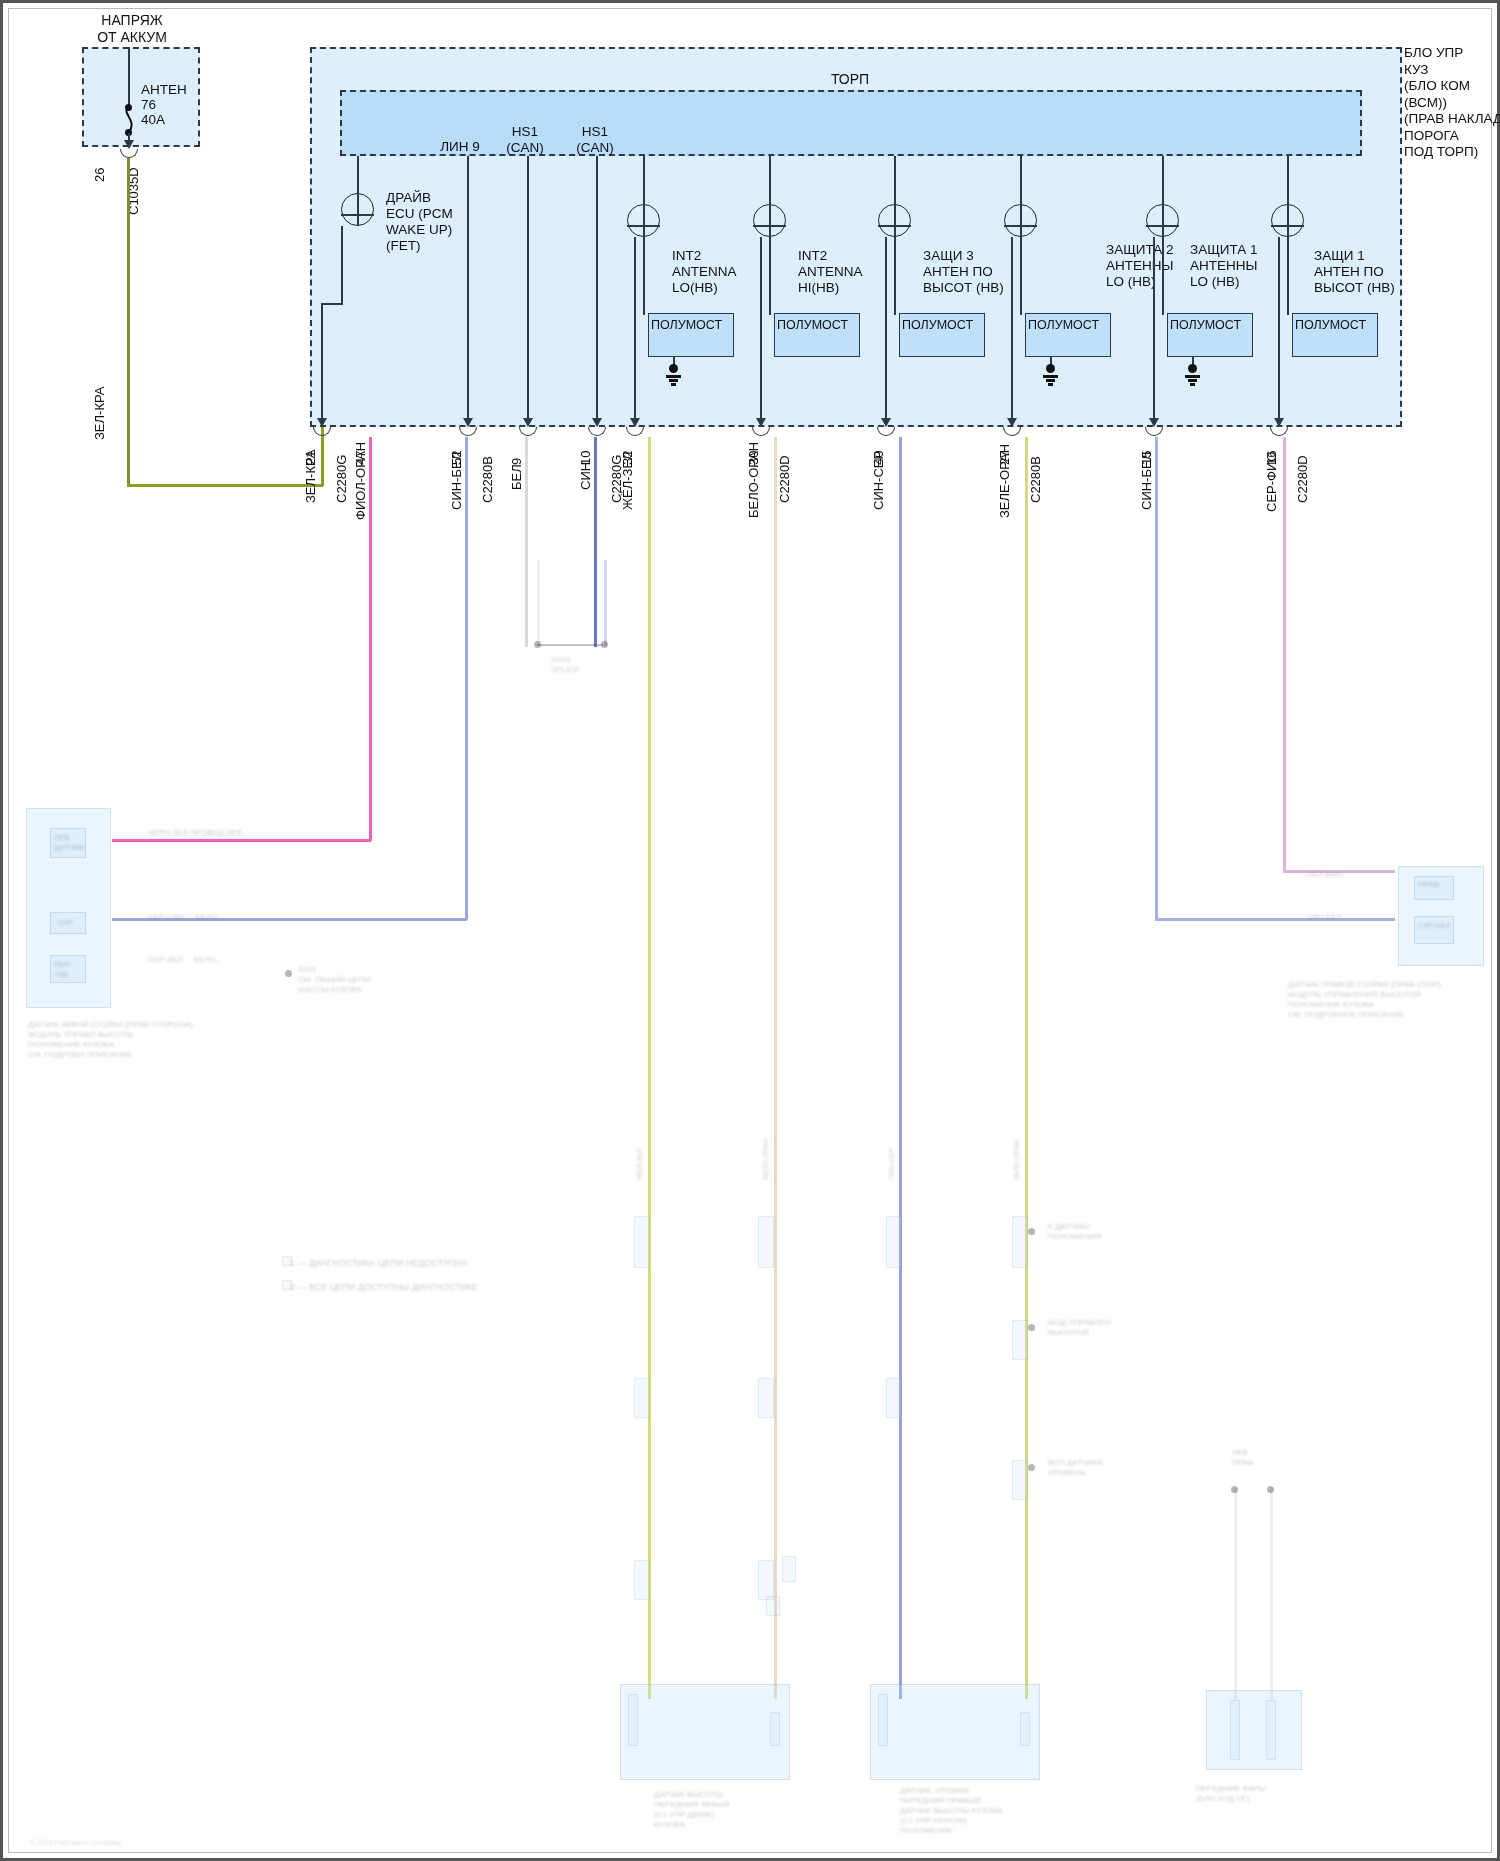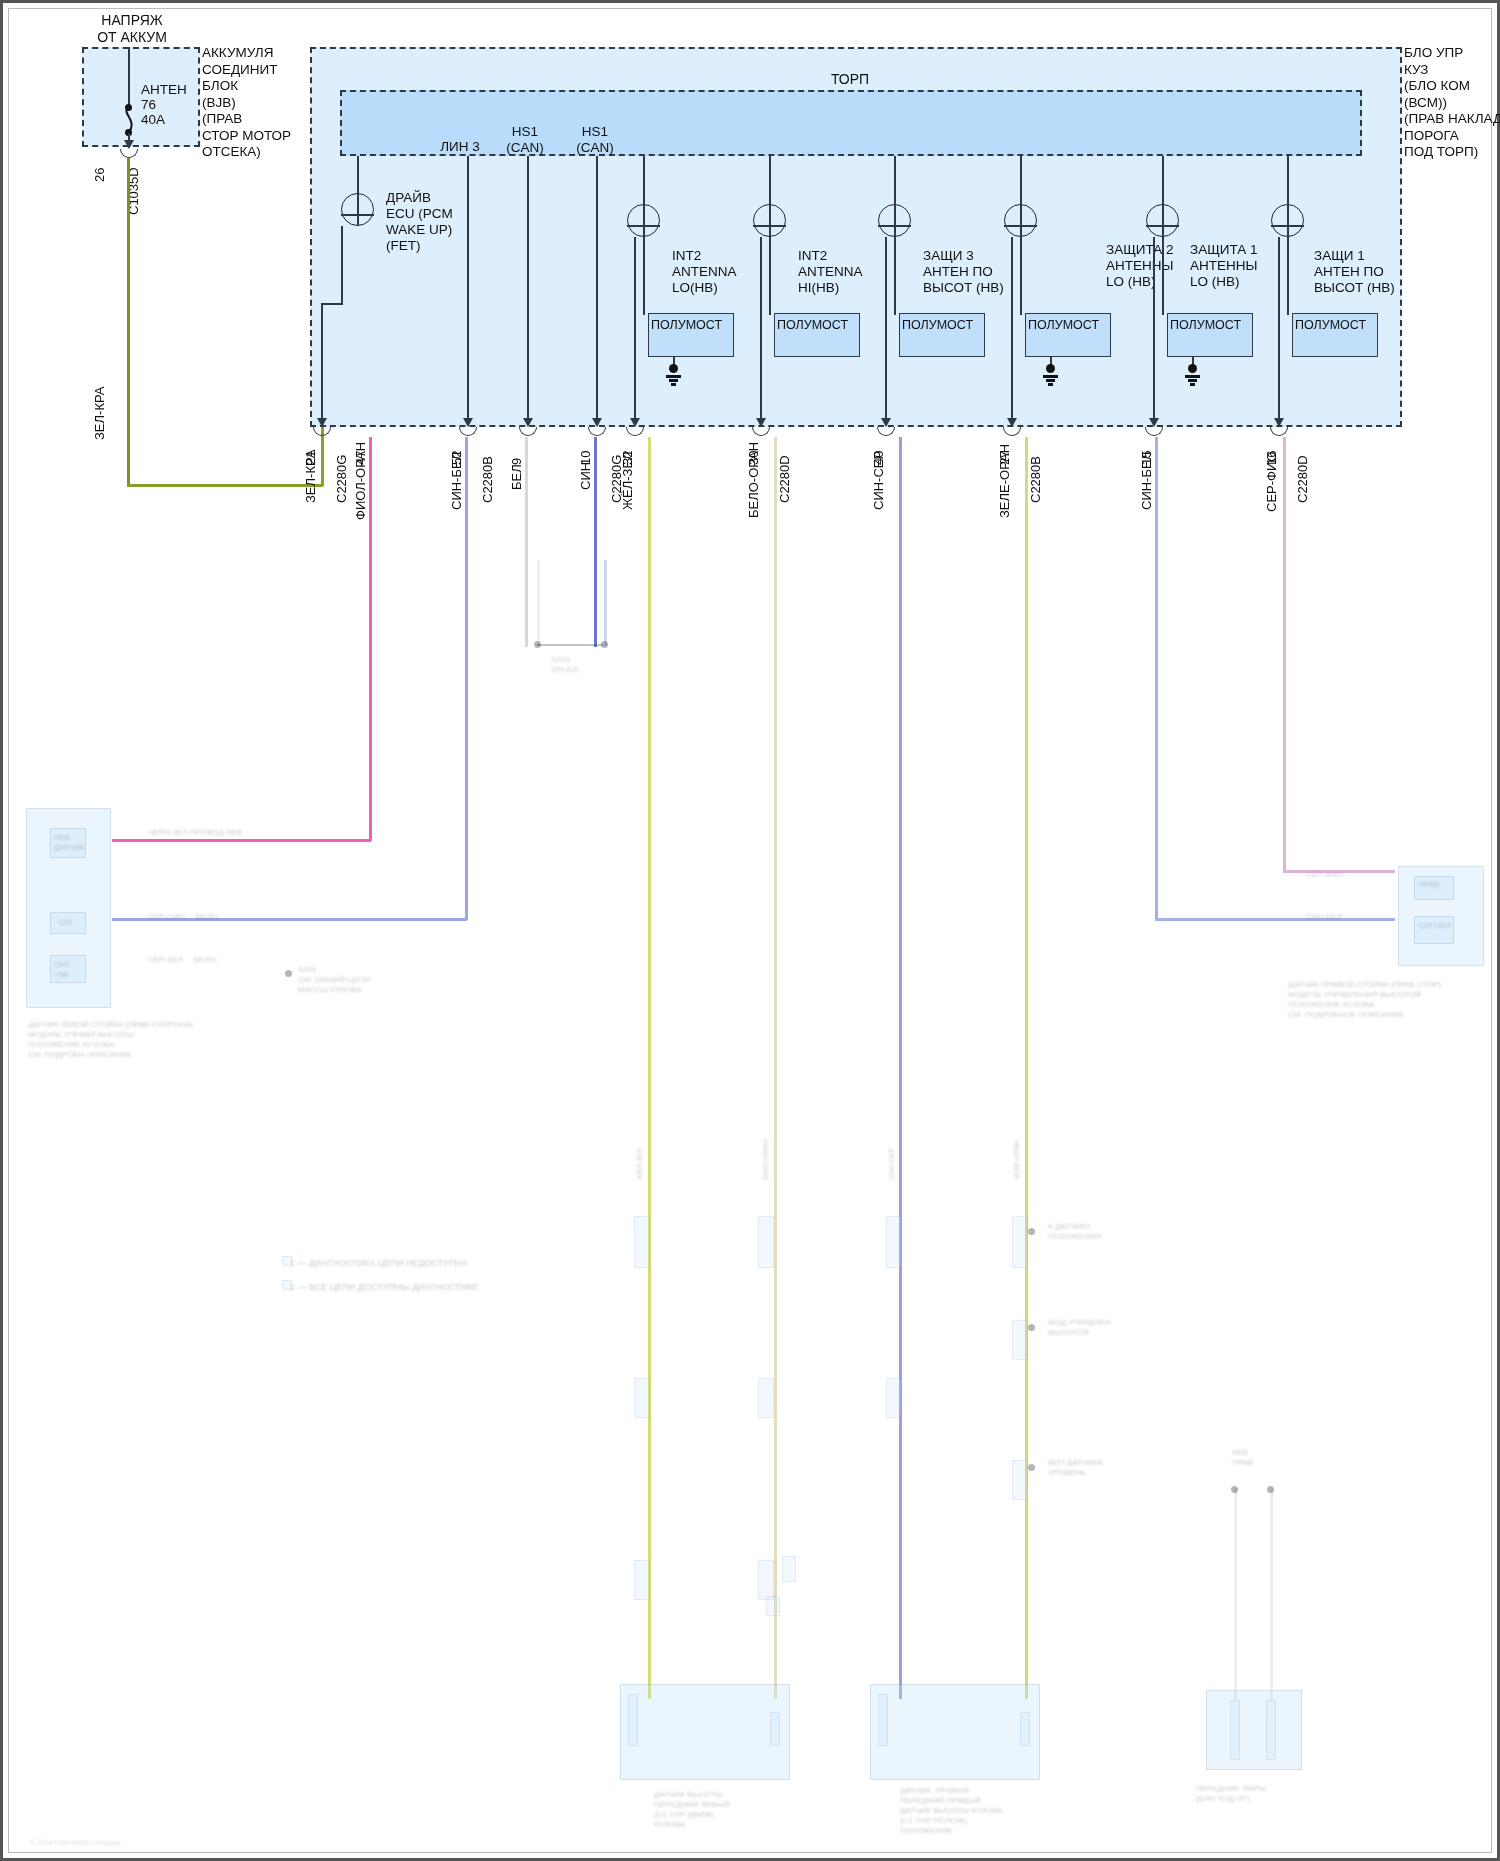--- a/index.html
+++ b/index.html
@@ -66,27 +66,20 @@
 
 <div id="page">
 
   <div class="frame-border"></div>
   <div class="frame-inner"></div>
 
   <div class="t c" style="left:72px;top:12px;width:120px;font-size:14px;line-height:17px;">НАПРЯЖ
 ОТ АККУМ</div>
 
   <div class="dashbox lite" style="left:82px;top:47px;width:118px;height:100px;"></div>
-  <div class="t" style="left:202px;top:45px;width:130px;line-height:16.5px;">АККУМУЛЯ
-СОЕДИНИТ
-БЛОК
-(BJB)
-(ПРАВ
-СТОР МОТОР
-ОТСЕКА)</div>
 
   <div class="wire" style="left:128px;top:47px;height:60px;"></div>
   <div class="fuse-dot" style="left:125px;top:104px;"></div>
 
   <svg style="position:absolute;left:118px;top:108px;" width="22" height="24">
     <path d="M11 0 C 2 4, 20 12, 11 24" stroke="#111" stroke-width="2" fill="none"></path>
   </svg>
   <div class="fuse-dot" style="left:125px;top:129px;"></div>
   <div class="wire" style="left:128px;top:133px;height:14px;"></div>
   <div class="arrow" style="left:124px;top:140px;"></div>
@@ -109,21 +102,21 @@
 КУЗ
 (БЛО КОМ
 (ВСМ))
 (ПРАВ НАКЛАД
 ПОРОГА
 ПОД ТОРП)</div>
 
   <div class="dashbox mid" style="left:340px;top:90px;width:1022px;height:66px;"></div>
   <div class="t c" style="left:780px;top:72px;width:140px;font-size:14px;">ТОРП</div>
 
-  <div class="t c" style="left:420px;top:139px;width:80px;">ЛИН 3</div>
+  <div class="t c" style="left:420px;top:139px;width:80px;">ЛИН 9</div>
   <div class="t c" style="left:485px;top:124px;width:80px;line-height:16px;">HS1
 (CAN)</div>
   <div class="t c" style="left:555px;top:124px;width:80px;line-height:16px;">HS1
 (CAN)</div>
 
   <div class="wire" style="left:357px;top:156px;height:46px;"></div>
   <div class="circ" style="left:341px;top:193px;width:33px;height:33px;"></div>
   <div class="hline" style="left:341px;top:214px;width:33px;height:1.6px;"></div>
   <div class="wire" style="left:357px;top:193px;height:33px;"></div>
   <div class="t" style="left:386px;top:190px;line-height:16px;">ДРАЙВ

